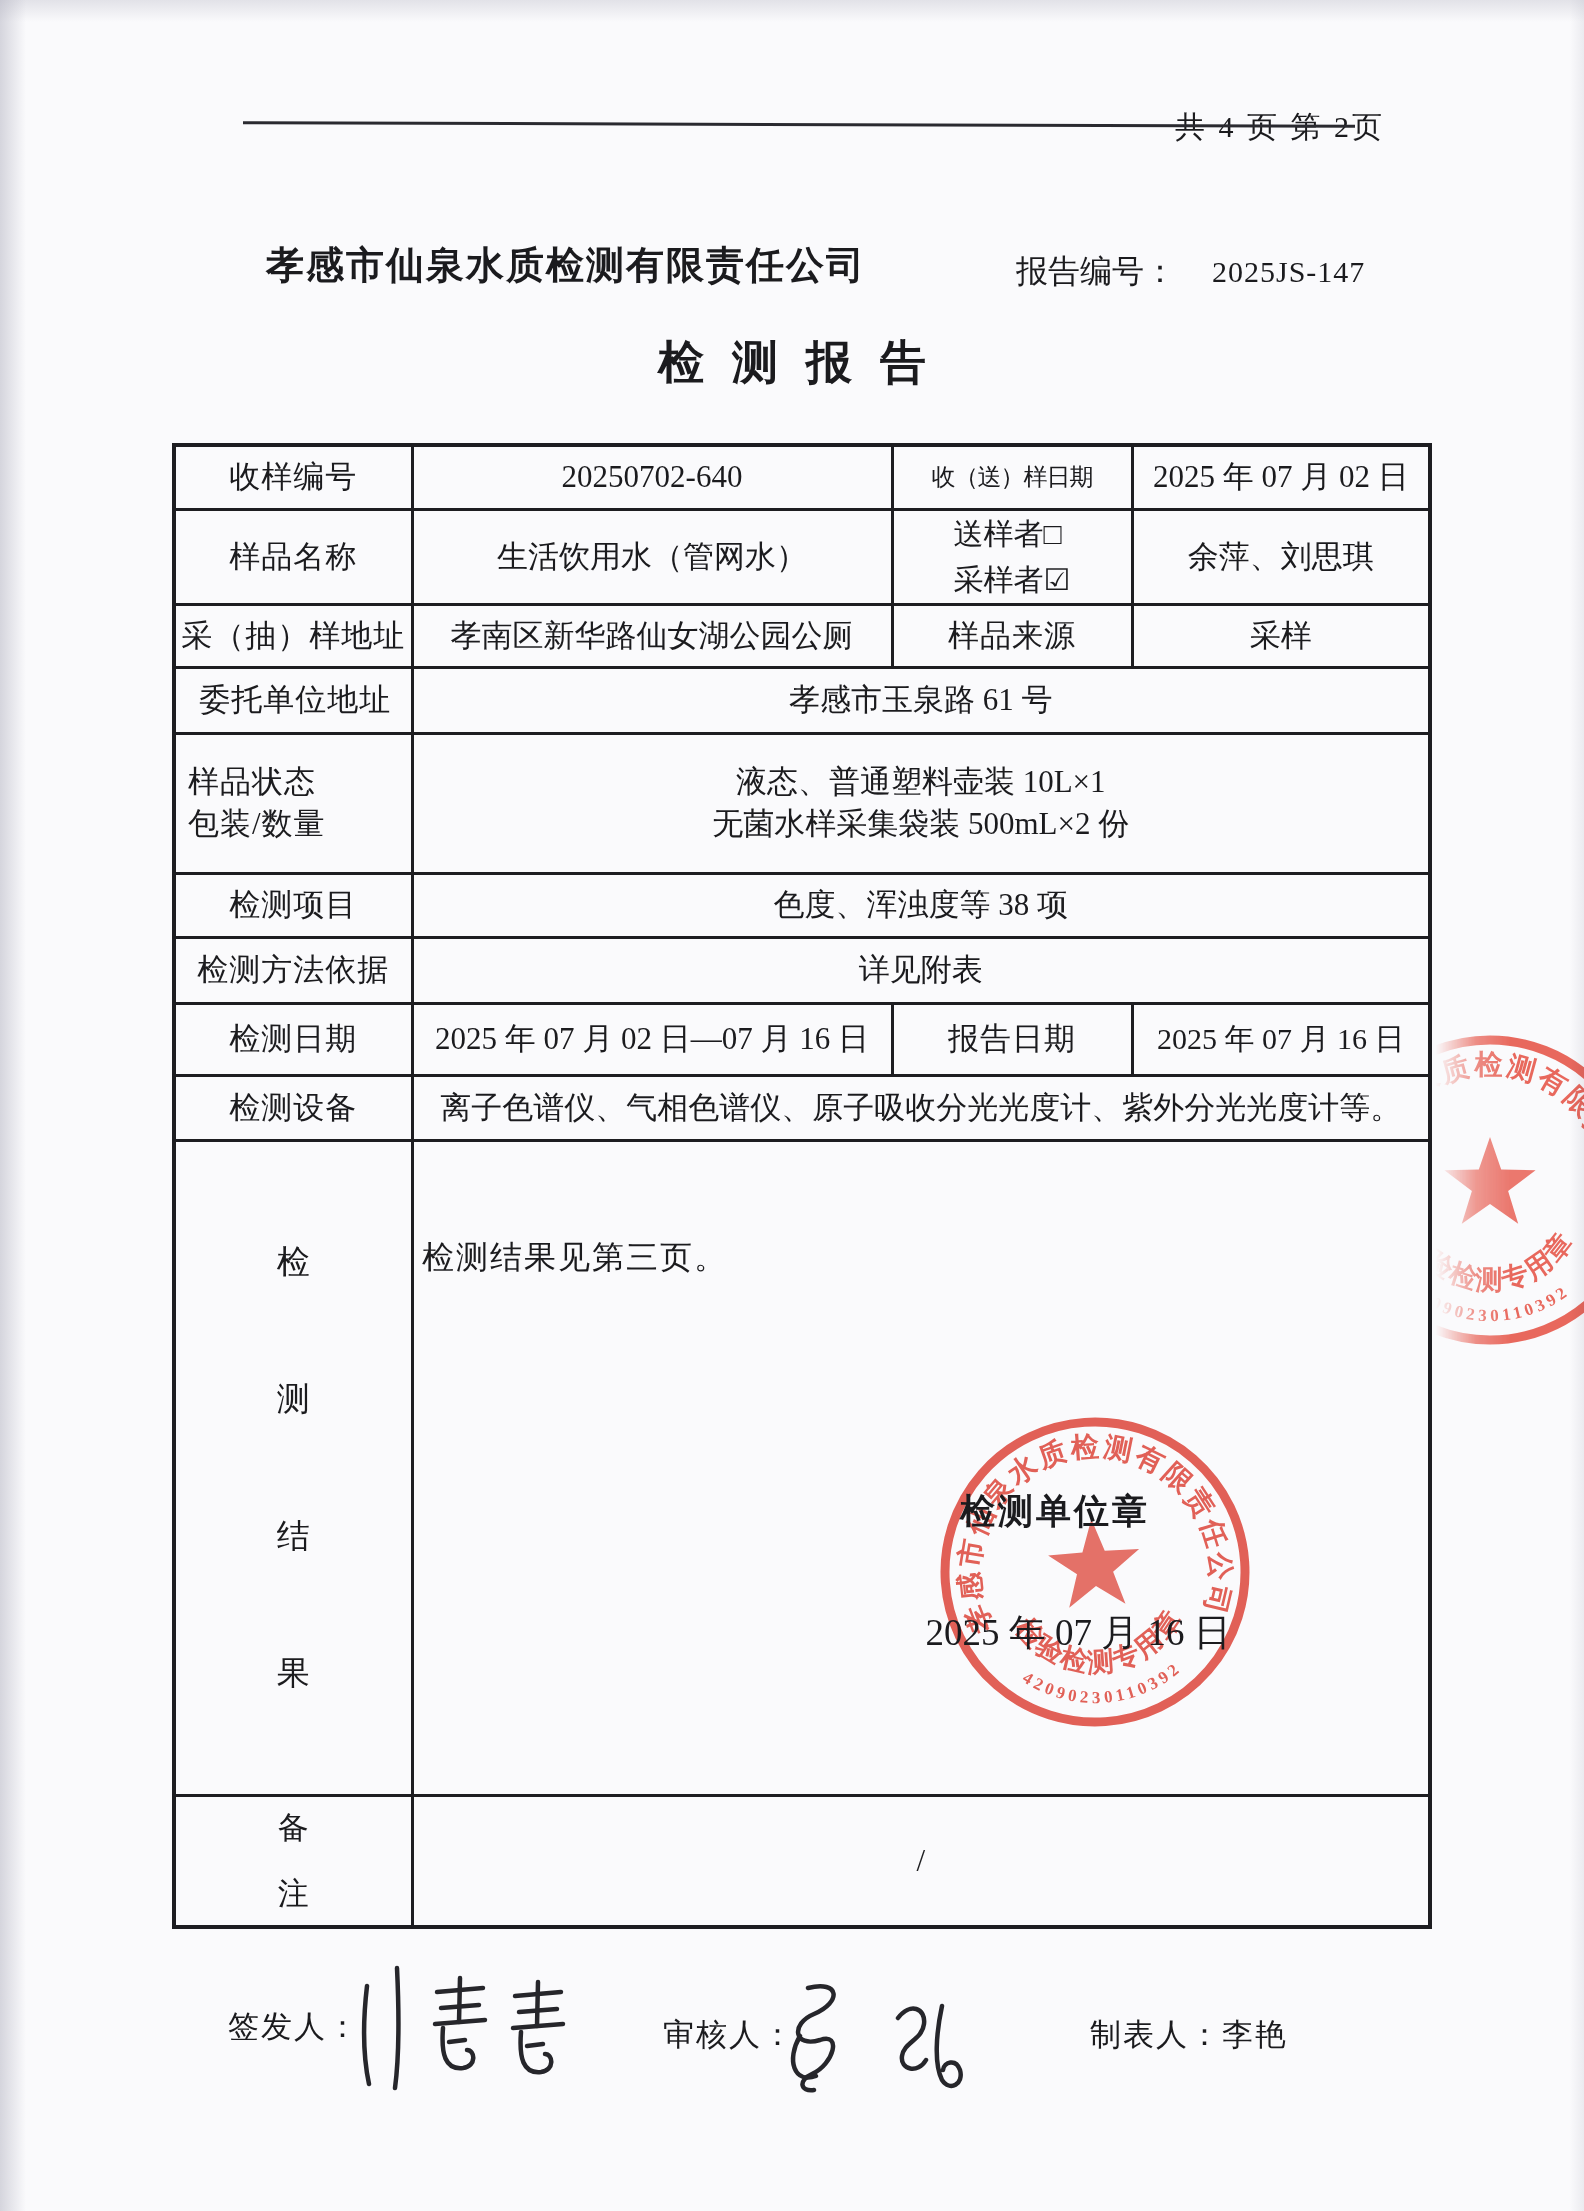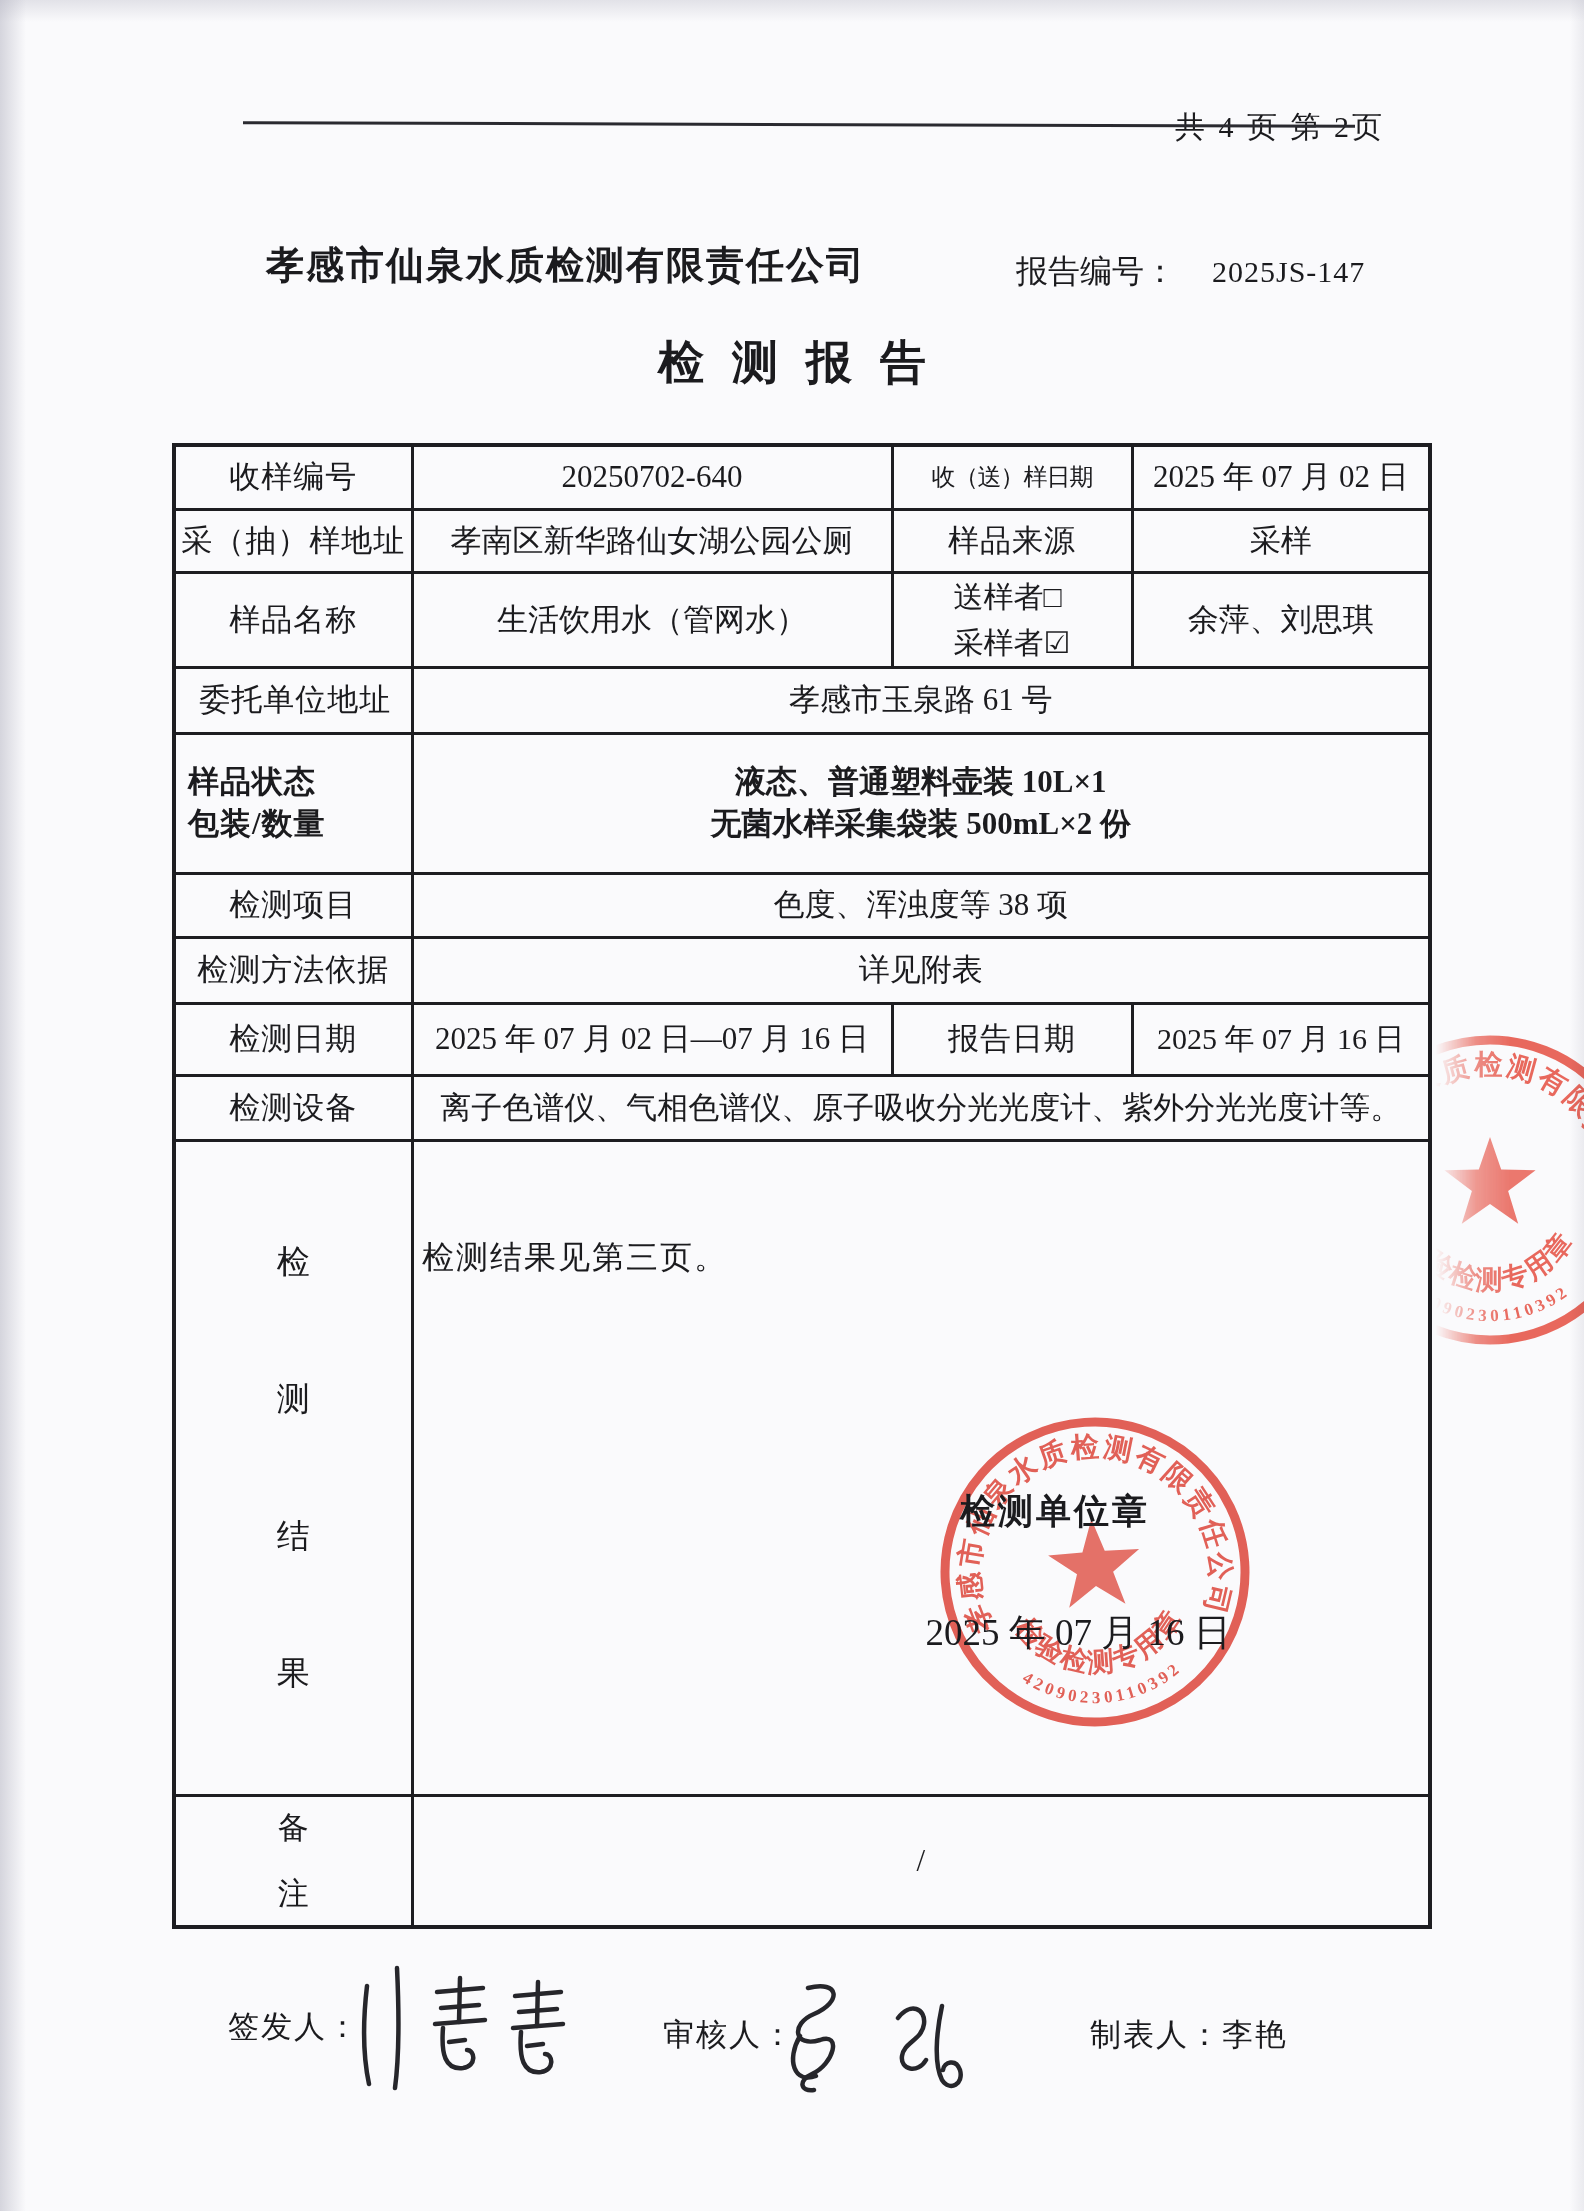--- a/index.html
+++ b/index.html
@@ -25,21 +25,21 @@
     position:absolute;left:172px;top:443px;width:1256px;
     border-collapse:collapse;table-layout:fixed;
     border:4px solid #1d1d21;
   }
   table.report td{
     border:3px solid #1d1d21;font-size:31px;text-align:center;
     vertical-align:middle;padding:0 6px;overflow:hidden;
   }
   td.lbl{letter-spacing:1px;}
   td.left{text-align:left;padding-left:14px;}
-  .twoline{display:flex;flex-direction:column;justify-content:space-evenly;height:100%;font-weight:bold;}
+  .twoline{display:flex;flex-direction:column;justify-content:space-evenly;height:100%;}
   .twoline.start{align-items:flex-start;padding-left:12px;}
   .twoline.center{align-items:center;}
   .chk{display:inline-block;text-align:left;font-size:30px;line-height:46px;}
   .vlabel{display:flex;flex-direction:column;align-items:center;justify-content:center;height:100%;}
   .vlabel.result{gap:92px;font-size:33px;}
   .vlabel.remark{gap:24px;font-size:31px;}
 
   .note-text{left:422px;top:1236px;font-size:32px;letter-spacing:2px;z-index:4;}
   .stamp-caption{left:935px;top:1488px;width:240px;text-align:center;font-size:35px;letter-spacing:3px;font-weight:600;z-index:6;font-family:Liberation Mono, monospace;}
   .stamp-date{left:913px;top:1608px;width:330px;text-align:center;font-size:37px;z-index:6;}
@@ -79,36 +79,36 @@
         <col style="width:240px">
         <col style="width:298px">
       </colgroup>
     <tbody>
         <tr style="height:64px">
       <td class="lbl">收样编号</td>
       <td>20250702-640</td>
       <td class="lbl" style="font-size:24px;letter-spacing:-1px">收（送）样日期</td>
       <td>2025 年 07 月 02 日</td>
     </tr>
-    <tr style="height:63px">
-      <td class="lbl" style="padding:0">采（抽）样地址</td>
-      <td>孝南区新华路仙女湖公园公厕</td>
-      <td class="lbl">样品来源</td>
-      <td>采样</td>
-    </tr>
     <tr style="height:92px">
       <td class="lbl">样品名称</td>
       <td>生活饮用水（管网水）</td>
       <td>
         <span class="chk">
           <span style="display:block">送样者□</span>
           <span style="display:block">采样者☑</span>
         </span>
       </td>
       <td>余萍、刘思琪</td>
+    </tr>
+    <tr style="height:63px">
+      <td class="lbl" style="padding:0">采（抽）样地址</td>
+      <td>孝南区新华路仙女湖公园公厕</td>
+      <td class="lbl">样品来源</td>
+      <td>采样</td>
     </tr>
     <tr style="height:66px">
       <td class="lbl left" style="padding-left:10px">委托单位地址</td>
       <td colspan="3">孝感市玉泉路 61 号</td>
     </tr>
     <tr style="height:140px">
       <td class="lbl" style="padding:0">
         <div class="twoline start">
           <span>样品状态</span>
           <span>包装/数量</span>

